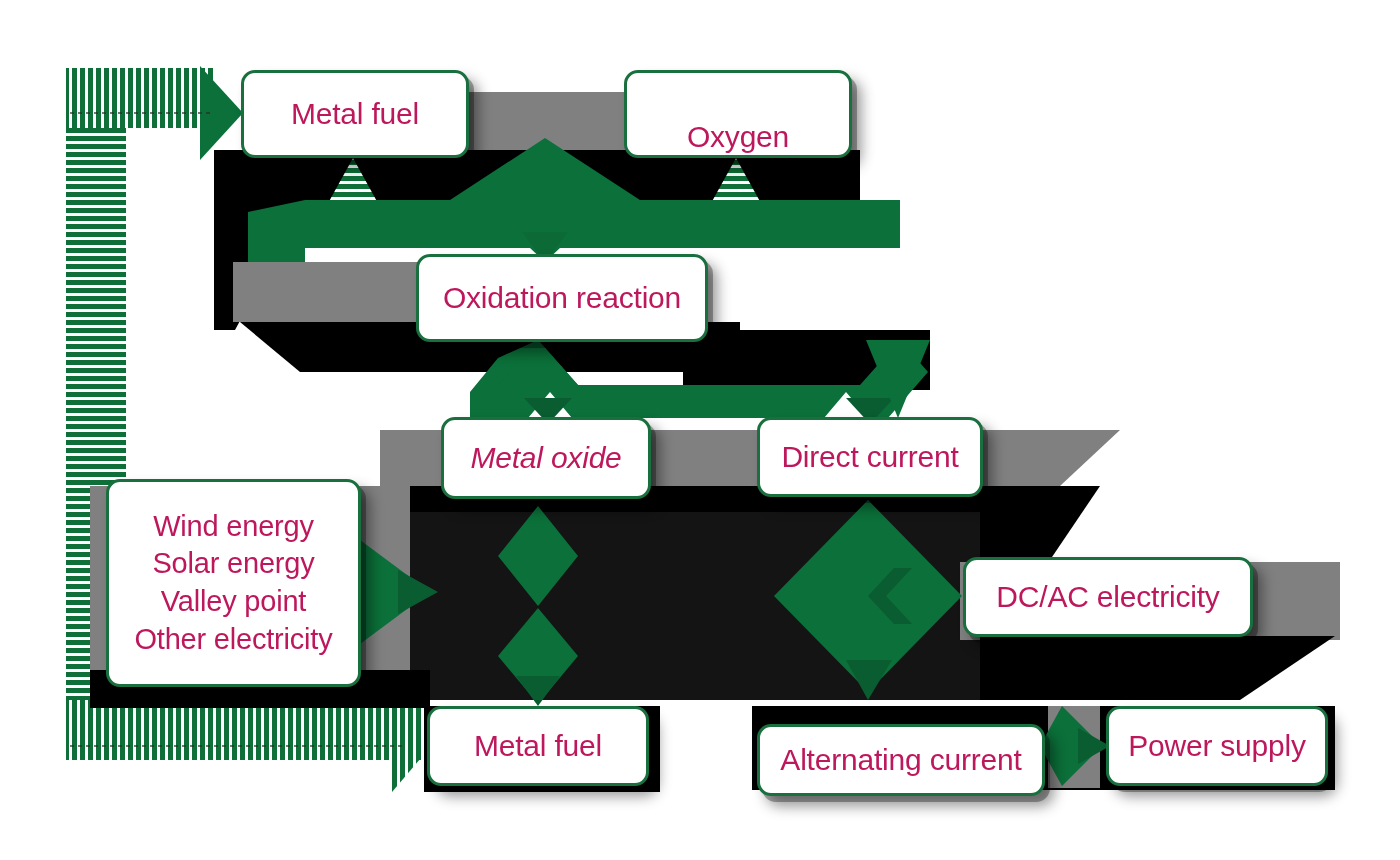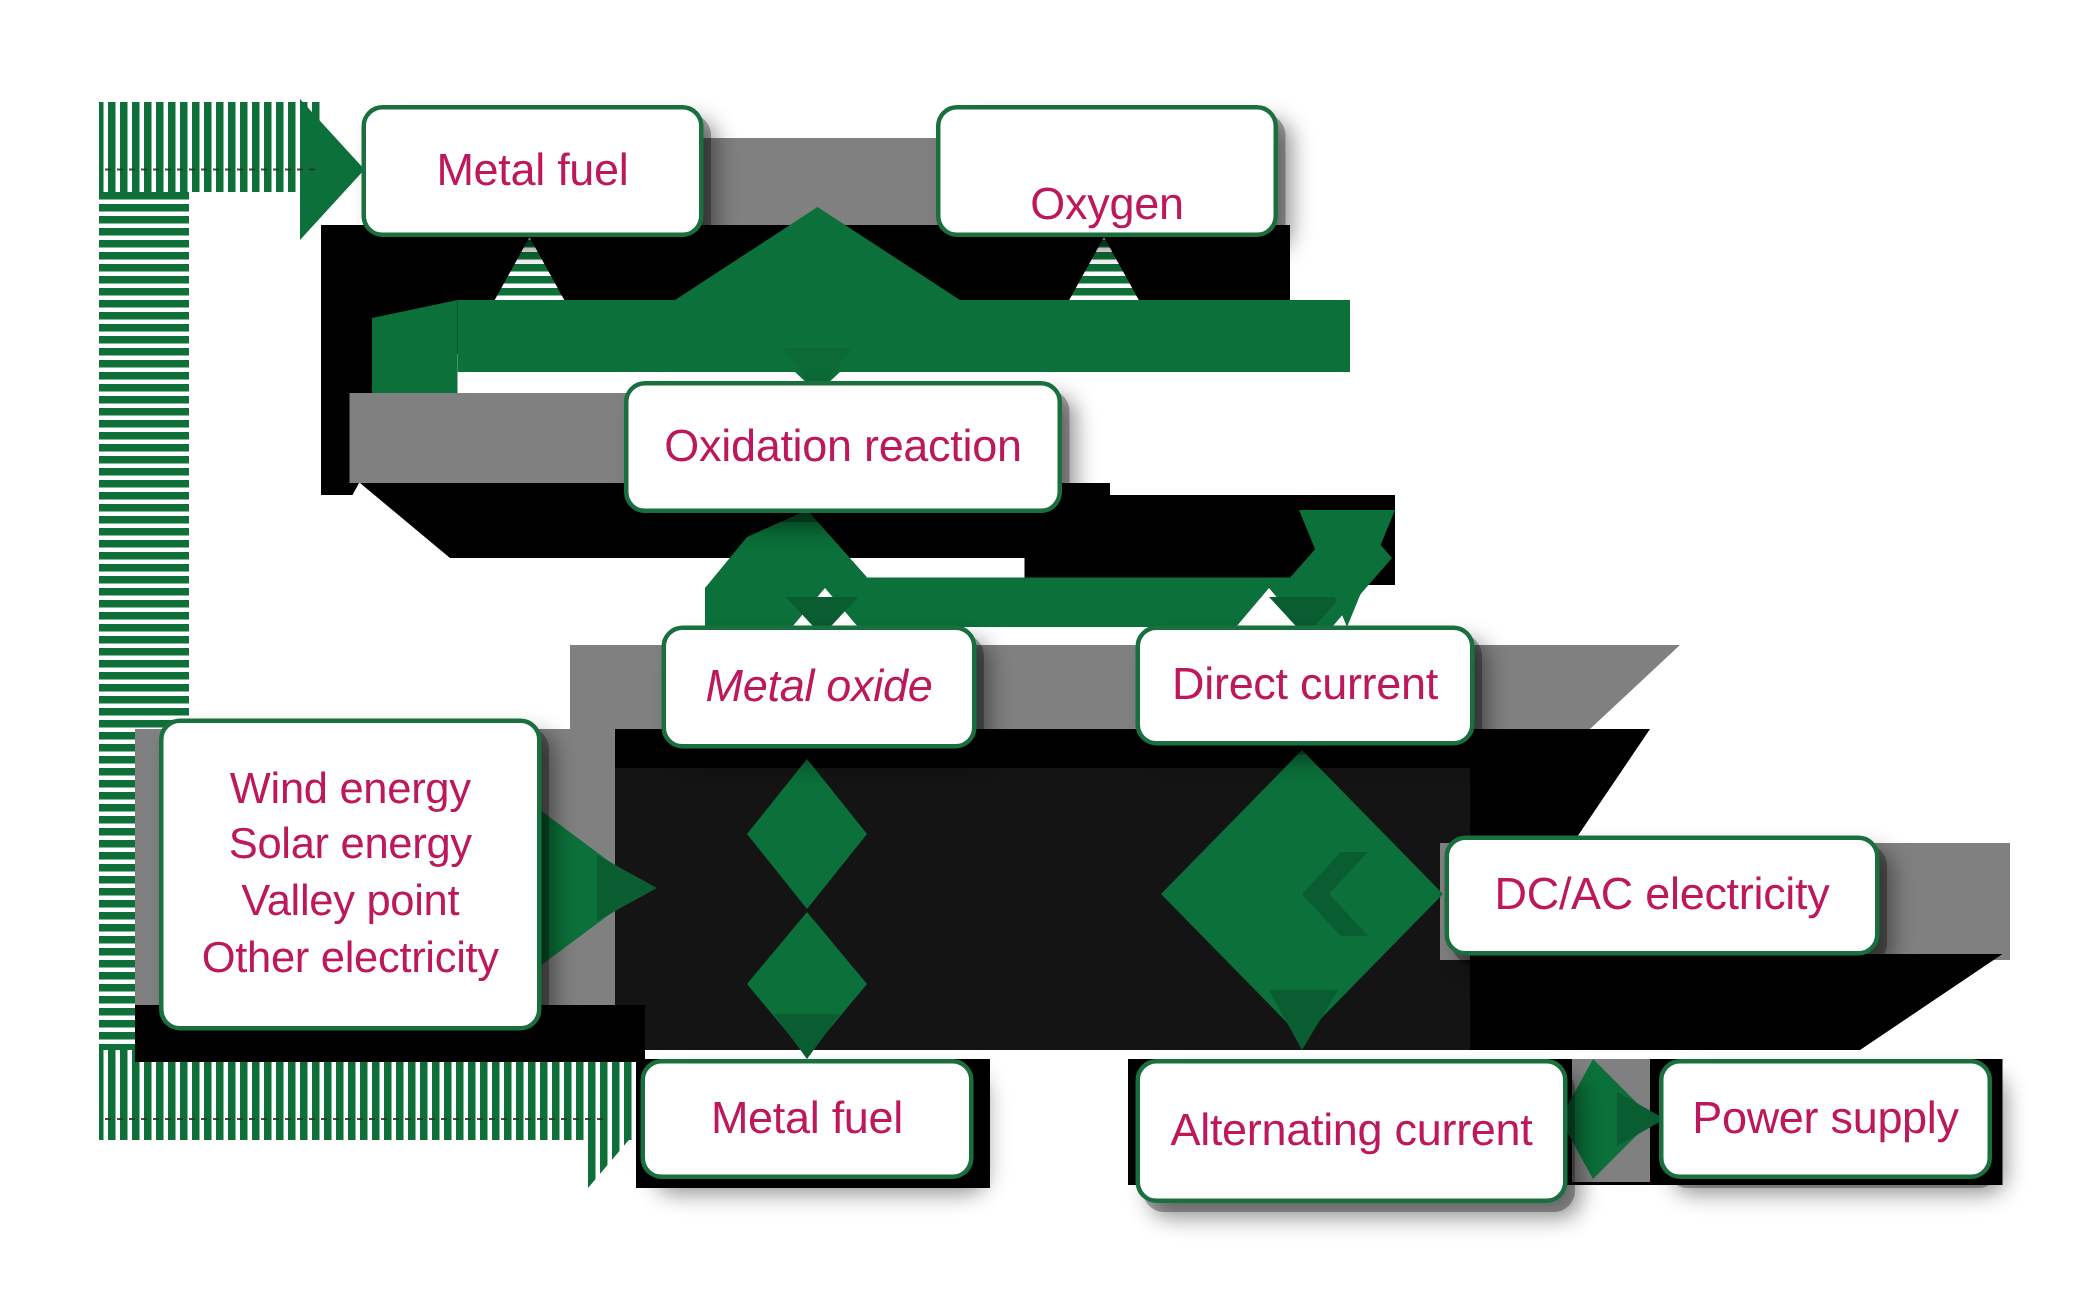--- a/index.html
+++ b/index.html
@@ -171,17 +171,17 @@
       <div class="node" style="left: 624px; top: 70px; width: 228px; height: 88px; align-items: flex-end;"><span class="node-label">Oxygen</span></div>
       <div class="node" style="left: 392px; top: 254px; width: 292px; height: 88px; margin-left: 24px;"><span class="node-label">Oxidation reaction</span></div>
       <div class="node" style="left: 441px; top: 417px; width: 210px; height: 82px; font-style: italic;"><span class="node-label">Metal oxide</span></div>
       <div class="node" style="left: 757px; top: 417px; width: 226px; height: 80px;"><span class="node-label">Direct current</span></div>
       <div class="node multi" style="left: 106px; top: 479px; width: 255px; height: 208px;"><span class="node-label">Wind energy
 Solar energy
 Valley point
 Other electricity</span></div>
       <div class="node" style="left: 963px; top: 557px; width: 290px; height: 80px;"><span class="node-label">DC/AC electricity</span></div>
       <div class="node" style="left: 427px; top: 706px; width: 222px; height: 80px;"><span class="node-label">Metal fuel</span></div>
-      <div class="node" style="left: 757px; top: 706px; width: 288px; height: 96px;"><span class="node-label">Alternating current</span></div>
+      <div class="node" style="left: 757px; top: 724px; width: 288px; height: 72px;"><span class="node-label">Alternating current</span></div>
       <div class="node" style="left: 1106px; top: 706px; width: 222px; height: 80px;"><span class="node-label">Power supply</span></div>
     </div>
 
 </div>
 
 </body></html>

